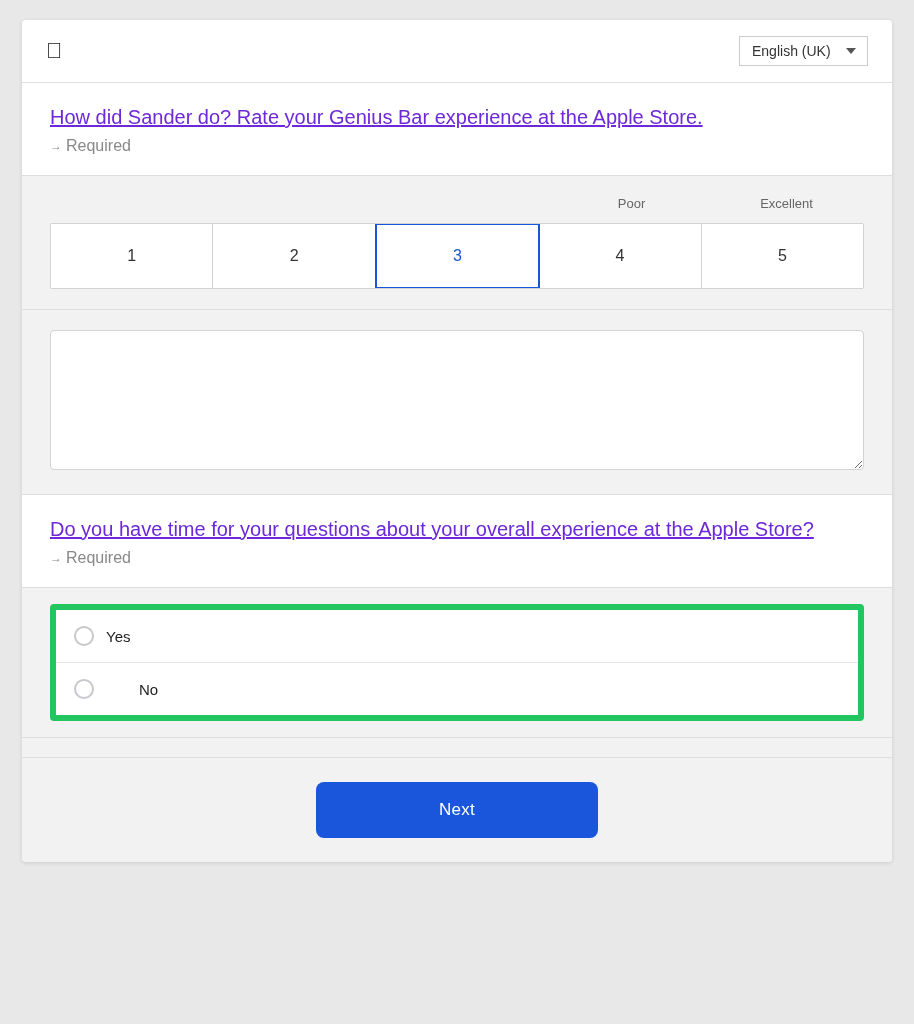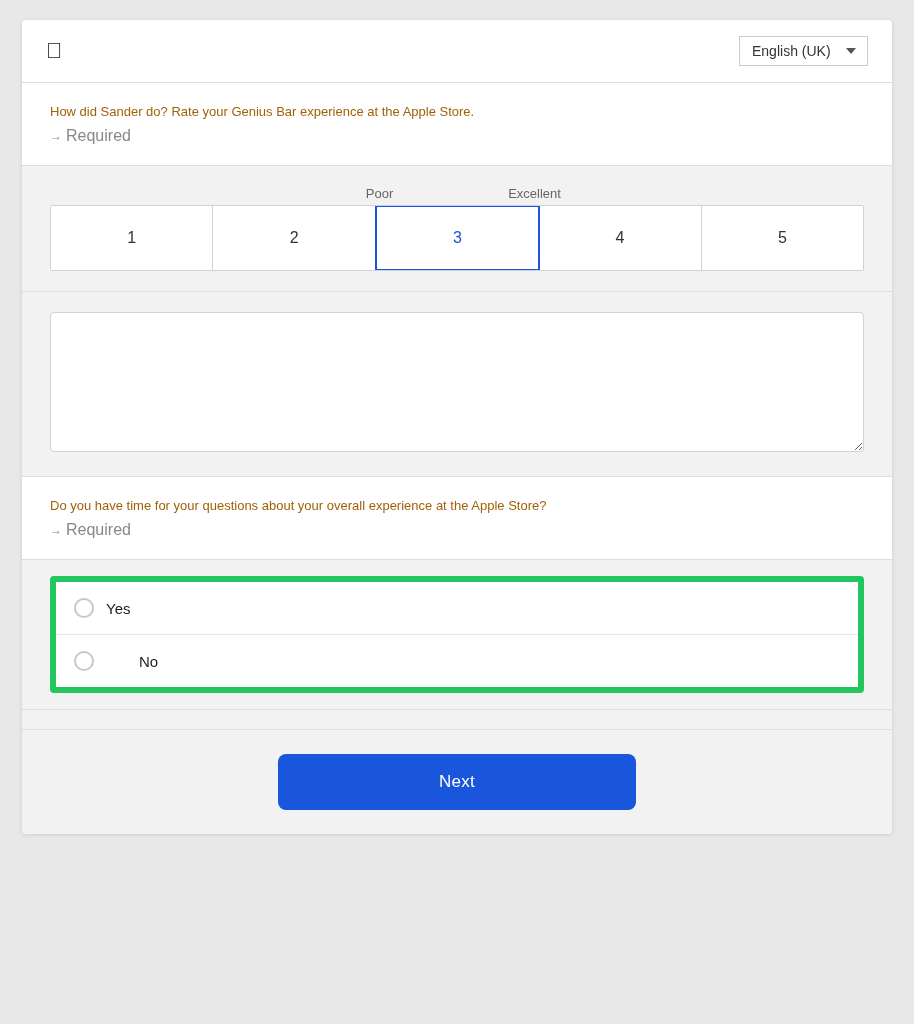--- a/index.html
+++ b/index.html
@@ -74,24 +74,25 @@
     }
 
     
     .question-section {
       background: #fff;
       padding: 20px 28px 20px 28px;
       border-bottom: 1px solid #ddd;
     }
 
     .question-text {
-      font-size: 13px;
-      color: #a16207;
+      font-size: 20px;
+      color: #6d28d9;
       margin-bottom: 6px;
       line-height: 1.4;
+      text-decoration: underline;
     }
 
     .required-label {
       font-size: 16px;
       color: #888;
       display: flex;
       align-items: center;
       gap: 4px;
     }
 
@@ -102,22 +103,22 @@
 
     
     .rating-section {
       background: #f2f2f2;
       padding: 20px 28px;
       border-bottom: 1px solid #ddd;
     }
 
     .rating-labels {
       display: flex;
-      justify-content: center;
-      margin-bottom: 4px;
+      justify-content: flex-end;
+      margin-bottom: 12px;
       padding: 0 0;
     }
 
     .rating-label-poor {
       font-size: 13px;
       color: #666;
       text-align: center;
       width: 155px;
     }
 
@@ -266,21 +267,21 @@
       display: flex;
       justify-content: center;
     }
 
     .next-btn {
       background: #1a56db;
       color: #fff;
       border: none;
       border-radius: 8px;
       padding: 18px 0;
-      width: 358px;
+      width: 282px;
       font-size: 17px;
       font-weight: 500;
       font-family: inherit;
       cursor: pointer;
       letter-spacing: 0.2px;
       transition: background 0.15s;
     }
   </style>
 </head>
 <body>

